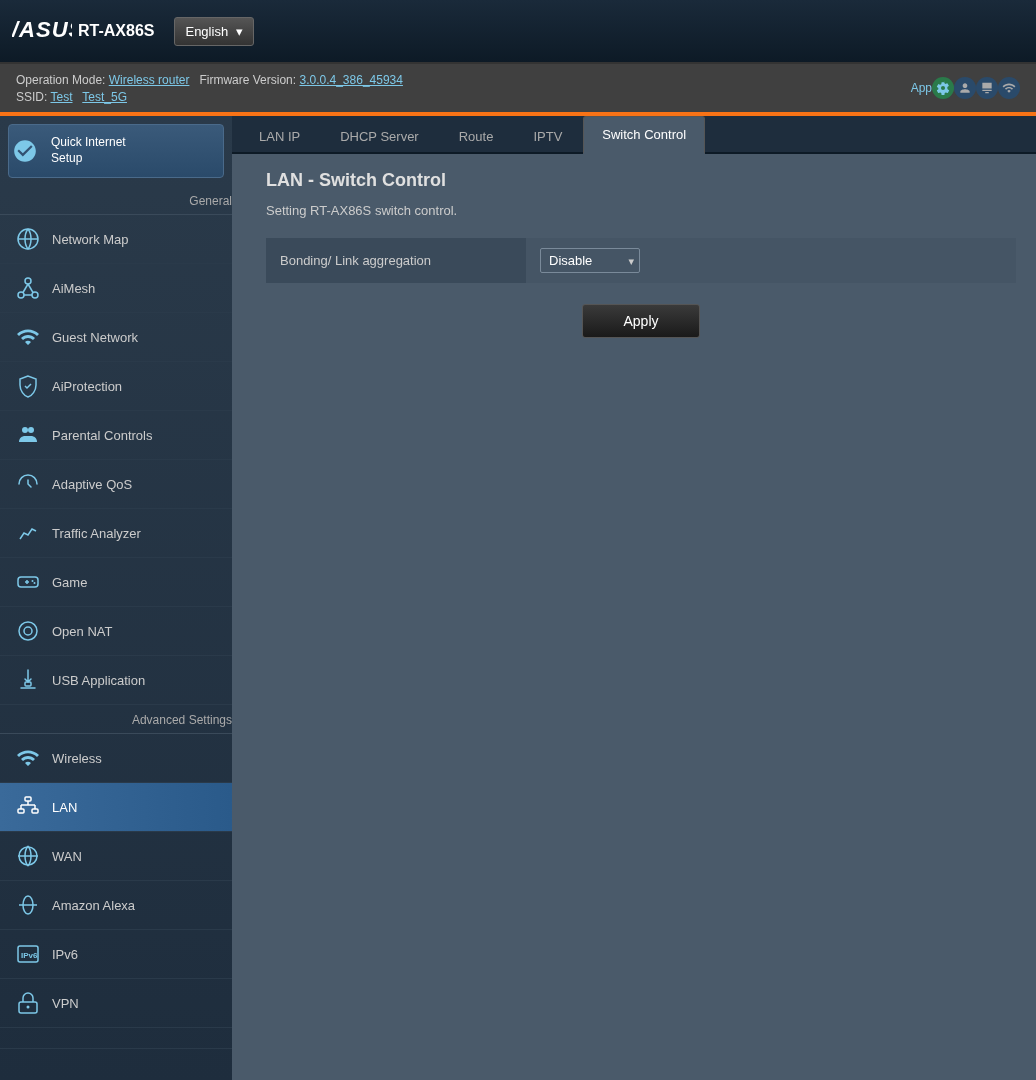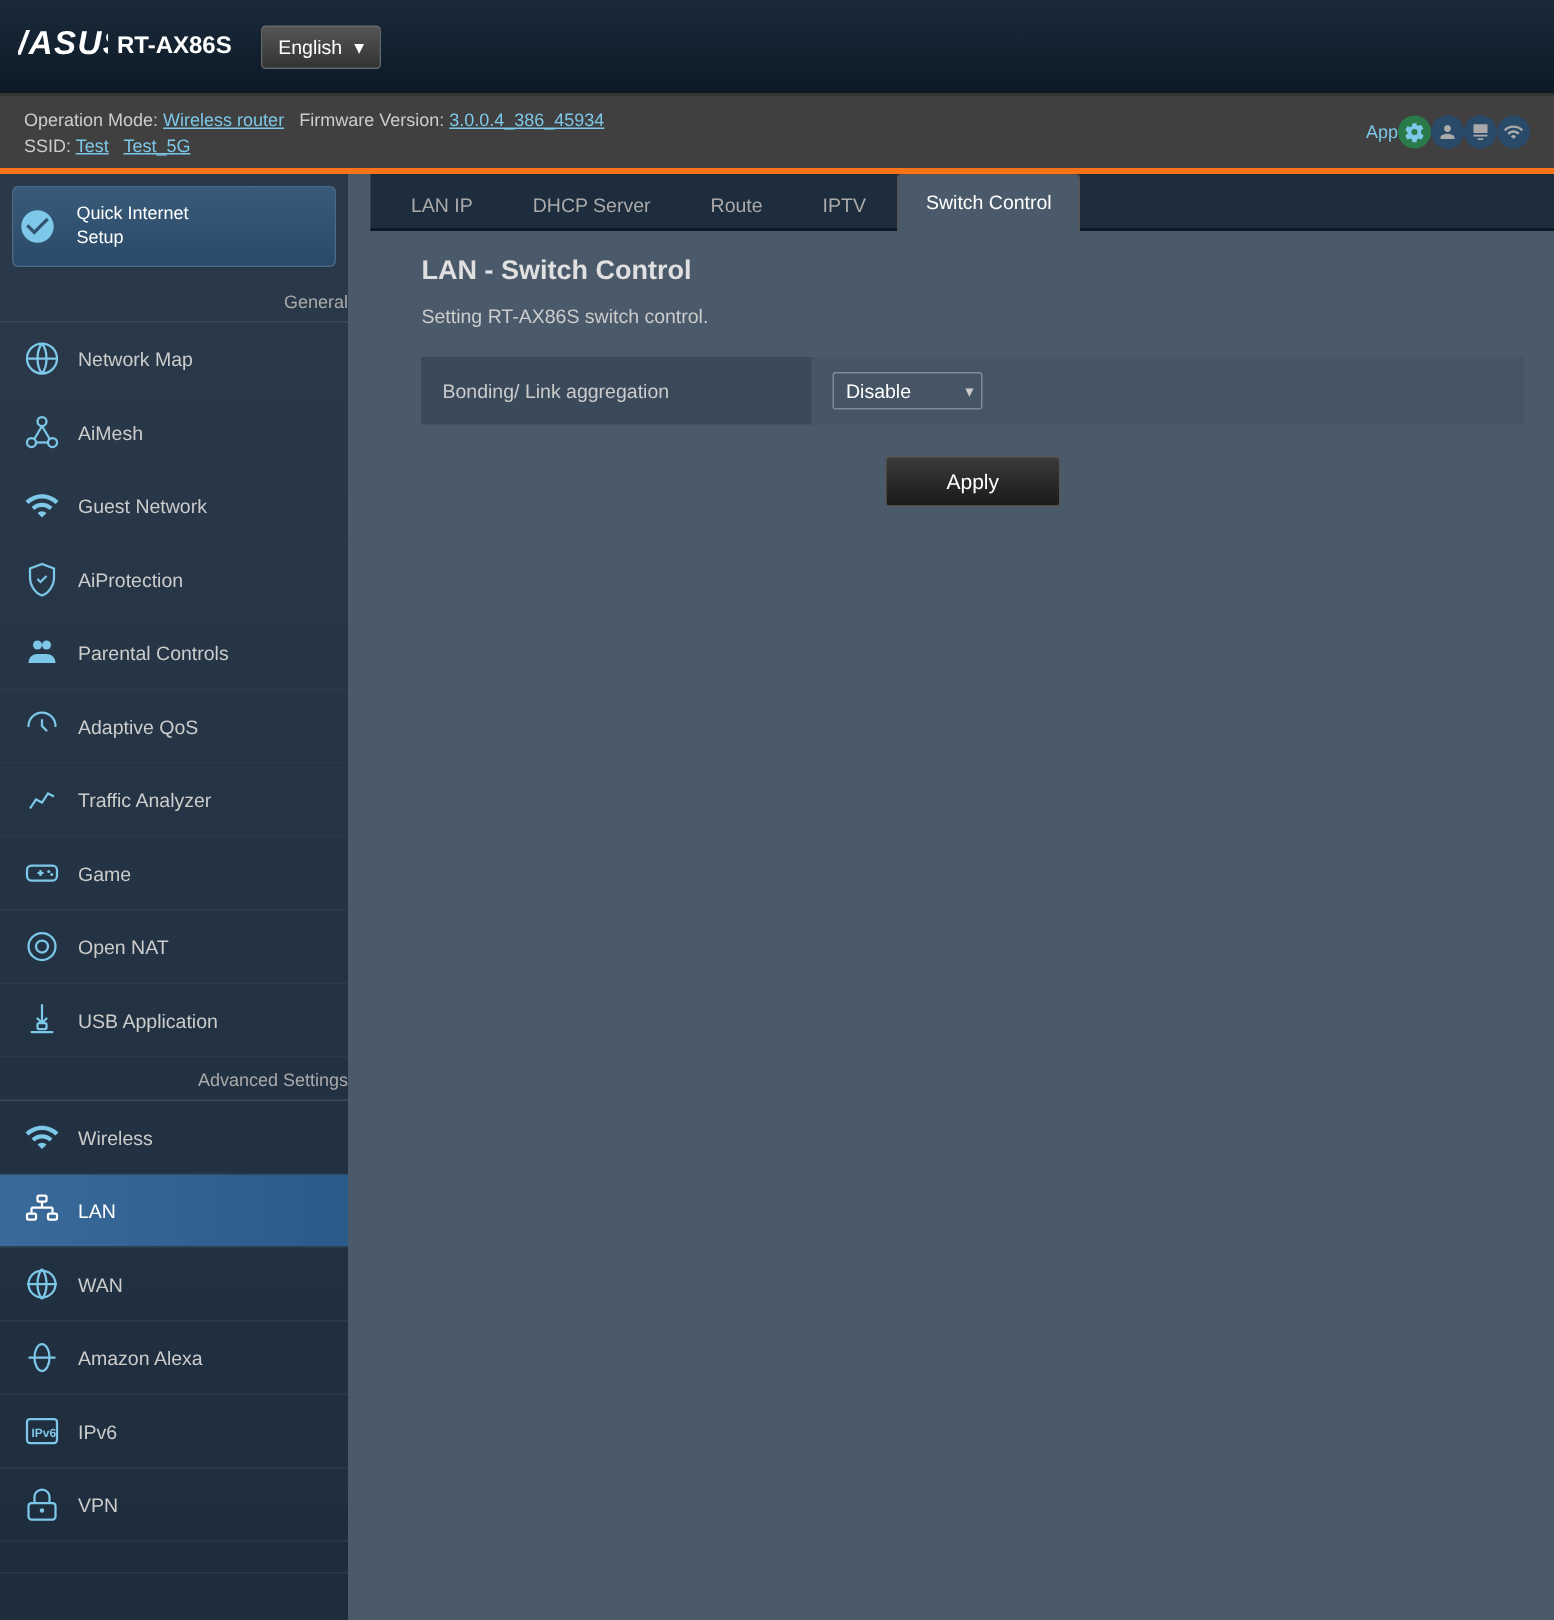--- a/index.html
+++ b/index.html
@@ -138,21 +138,20 @@
       gap: 10px;
       cursor: pointer;
       border: 1px solid #4a6a8a;
     }
     .quick-setup-text { font-size: 12px; color: #fff; line-height: 1.3; }
     
     .content-area {
       flex: 1;
       background: #4a5a6a;
       overflow-y: auto;
-      padding-left: 15px;
     }
     
     .tabs-bar {
       background: #1e2d3d;
       display: flex;
       align-items: flex-end;
       padding: 0 8px;
       border-bottom: 2px solid #0d1a26;
     }
     .tab {

